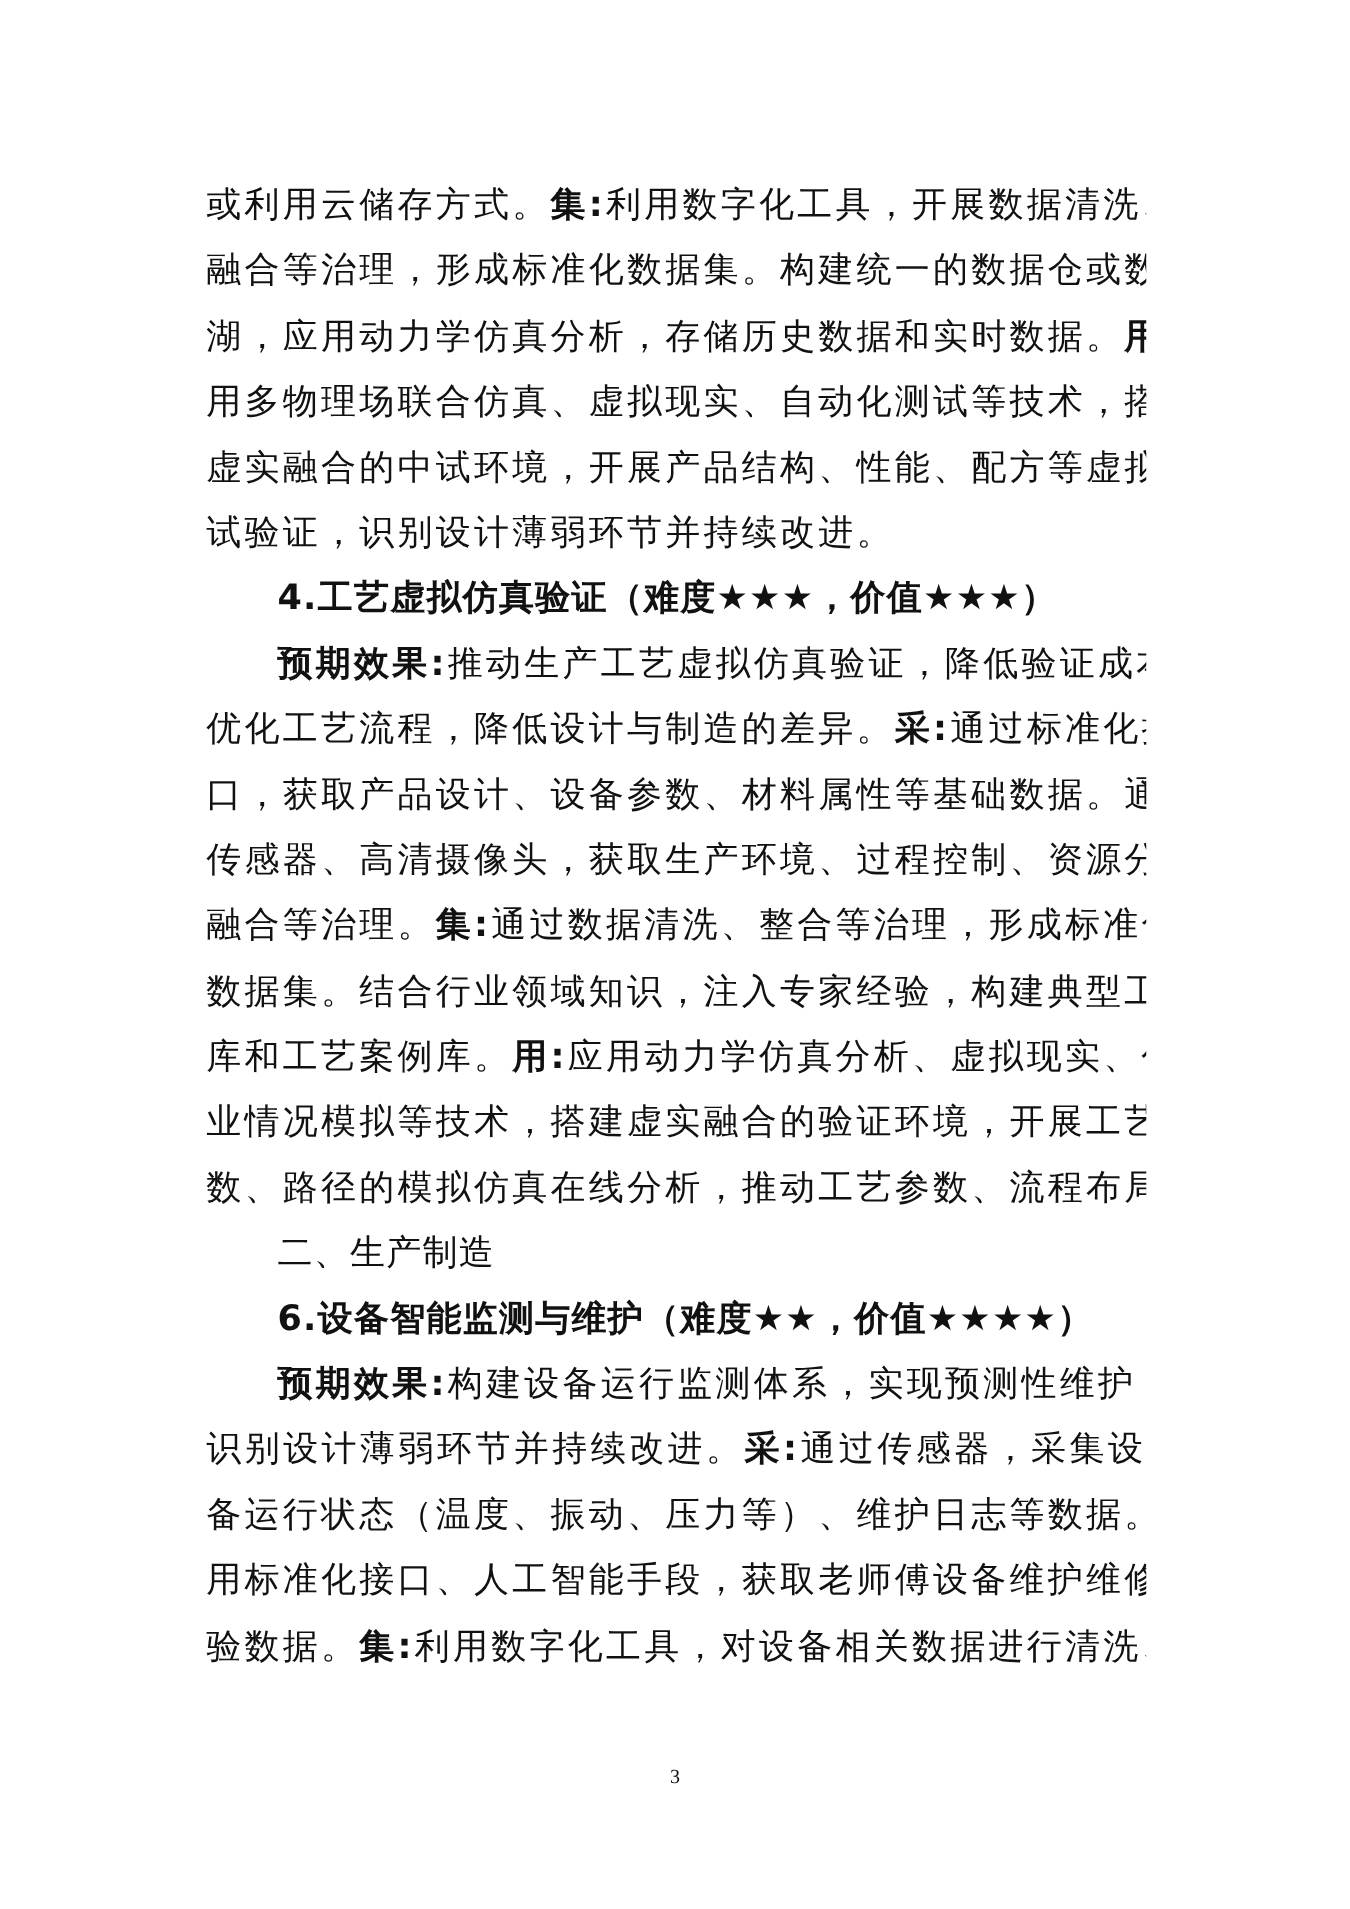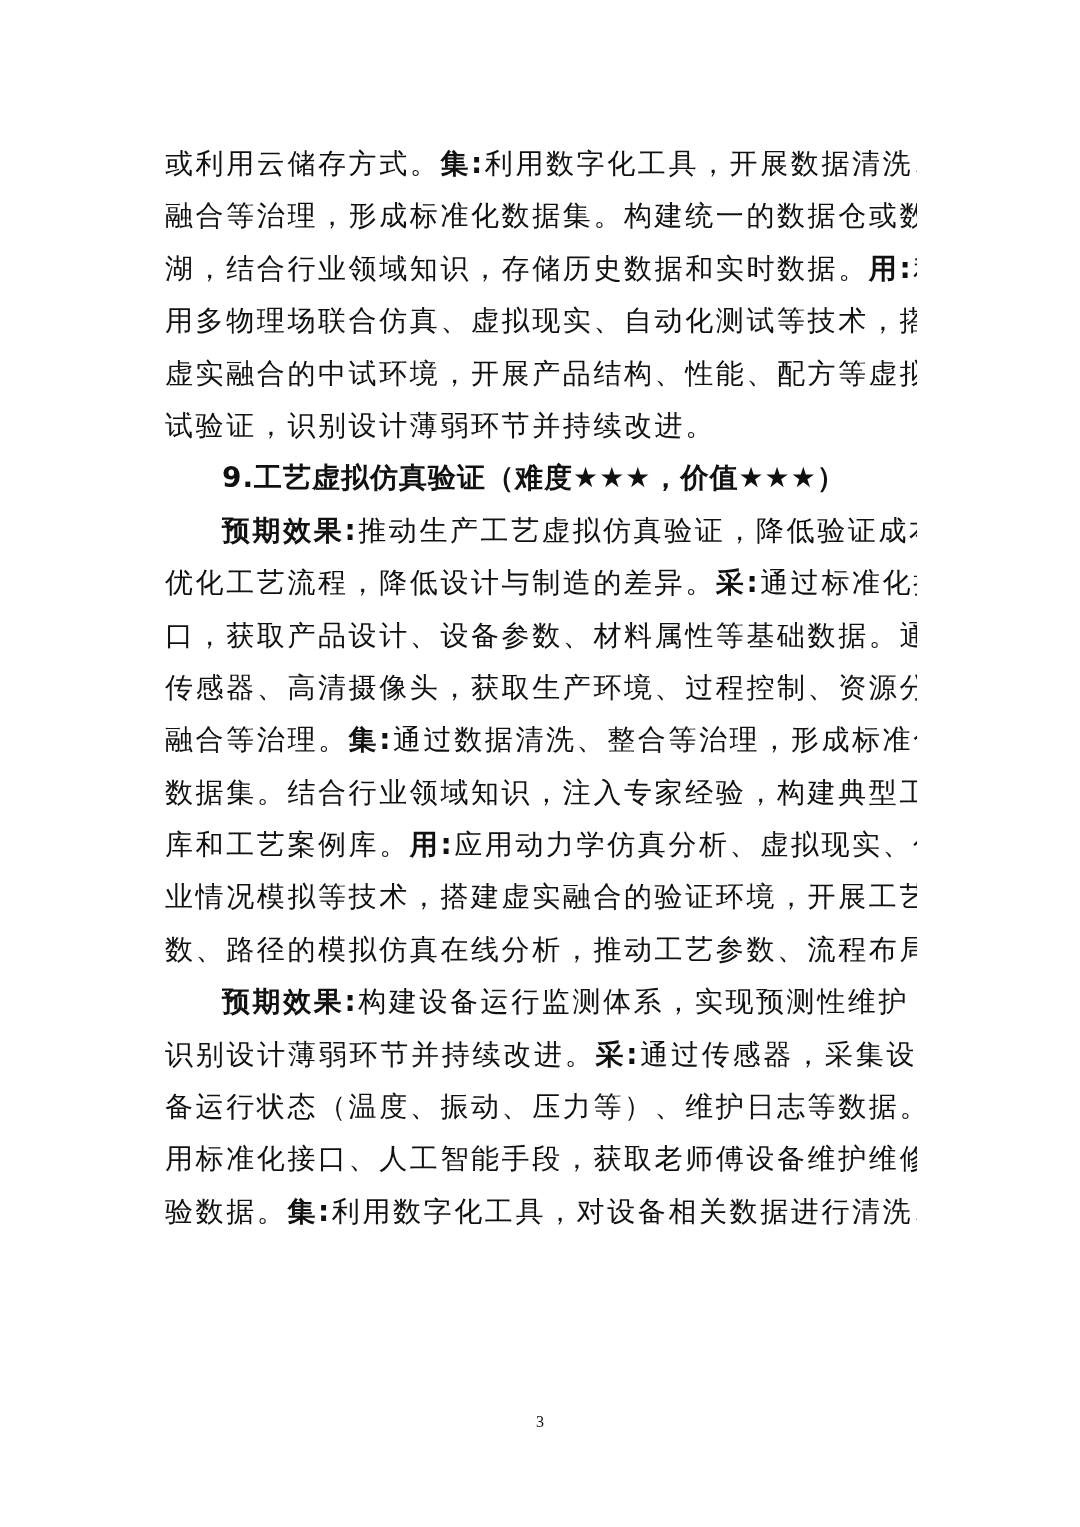--- a/index.html
+++ b/index.html
@@ -61,34 +61,36 @@
       font-size: 16px;
       font-family: "Liberation Serif", serif;
     }
   </style>
 </head>
 <body>
 
 <div class="page" id="page">
     <div class="line"><span>或利用云储存方式。</span><span class="b">集:</span><span>利用数字化工具，开展数据清洗、</span></div>
     <div class="line"><span>融合等治理，形成标准化数据集。构建统一的数据仓或数据</span></div>
-    <div class="line"><span>湖，结合行业领域知识，存储历史数据和实时数据。</span><span class="b">用:</span><span>利</span></div>
+    <div class="line"><span>湖，应用动力学仿真分析，存储历史数据和实时数据。</span><span class="b">用:</span><span>利</span></div>
     <div class="line"><span>用多物理场联合仿真、虚拟现实、自动化测试等技术，搭建</span></div>
     <div class="line"><span>虚实融合的中试环境，开展产品结构、性能、配方等虚拟测</span></div>
     <div class="line last"><span>试验证，识别设计薄弱环节并持续改进。</span></div>
-    <div class="line indent heading last"><span class="b">9.工艺虚拟仿真验证（难度★★★，价值★★★）</span></div>
+    <div class="line indent heading last"><span class="b">4.工艺虚拟仿真验证（难度★★★，价值★★★）</span></div>
     <div class="line indent"><span class="b">预期效果:</span><span>推动生产工艺虚拟仿真验证，降低验证成本，</span></div>
     <div class="line"><span>优化工艺流程，降低设计与制造的差异。</span><span class="b">采:</span><span>通过标准化接</span></div>
     <div class="line"><span>口，获取产品设计、设备参数、材料属性等基础数据。通过</span></div>
     <div class="line"><span>传感器、高清摄像头，获取生产环境、过程控制、资源分配</span></div>
     <div class="line"><span>融合等治理。</span><span class="b">集:</span><span>通过数据清洗、整合等治理，形成标准化</span></div>
     <div class="line"><span>数据集。结合行业领域知识，注入专家经验，构建典型工艺</span></div>
     <div class="line"><span>库和工艺案例库。</span><span class="b">用:</span><span>应用动力学仿真分析、虚拟现实、作</span></div>
     <div class="line"><span>业情况模拟等技术，搭建虚实融合的验证环境，开展工艺参</span></div>
     <div class="line"><span>数、路径的模拟仿真在线分析，推动工艺参数、流程布局等</span></div>
+    <div class="line indent section last"><span>二、生产制造</span></div>
+    <div class="line indent heading last"><span class="b">6.设备智能监测与维护（难度★★，价值★★★★）</span></div>
     <div class="line indent"><span class="b">预期效果:</span><span>构建设备运行监测体系，实现预测性维护，</span></div>
     <div class="line"><span>识别设计薄弱环节并持续改进。</span><span class="b">采:</span><span>通过传感器，采集设</span></div>
     <div class="line"><span>备运行状态（温度、振动、压力等）、维护日志等数据。利</span></div>
     <div class="line"><span>用标准化接口、人工智能手段，获取老师傅设备维护维修经</span></div>
     <div class="line"><span>验数据。</span><span class="b">集:</span><span>利用数字化工具，对设备相关数据进行清洗、</span></div>
   </div>
 
 <div class="page-number">3</div>
 
 </body></html>

